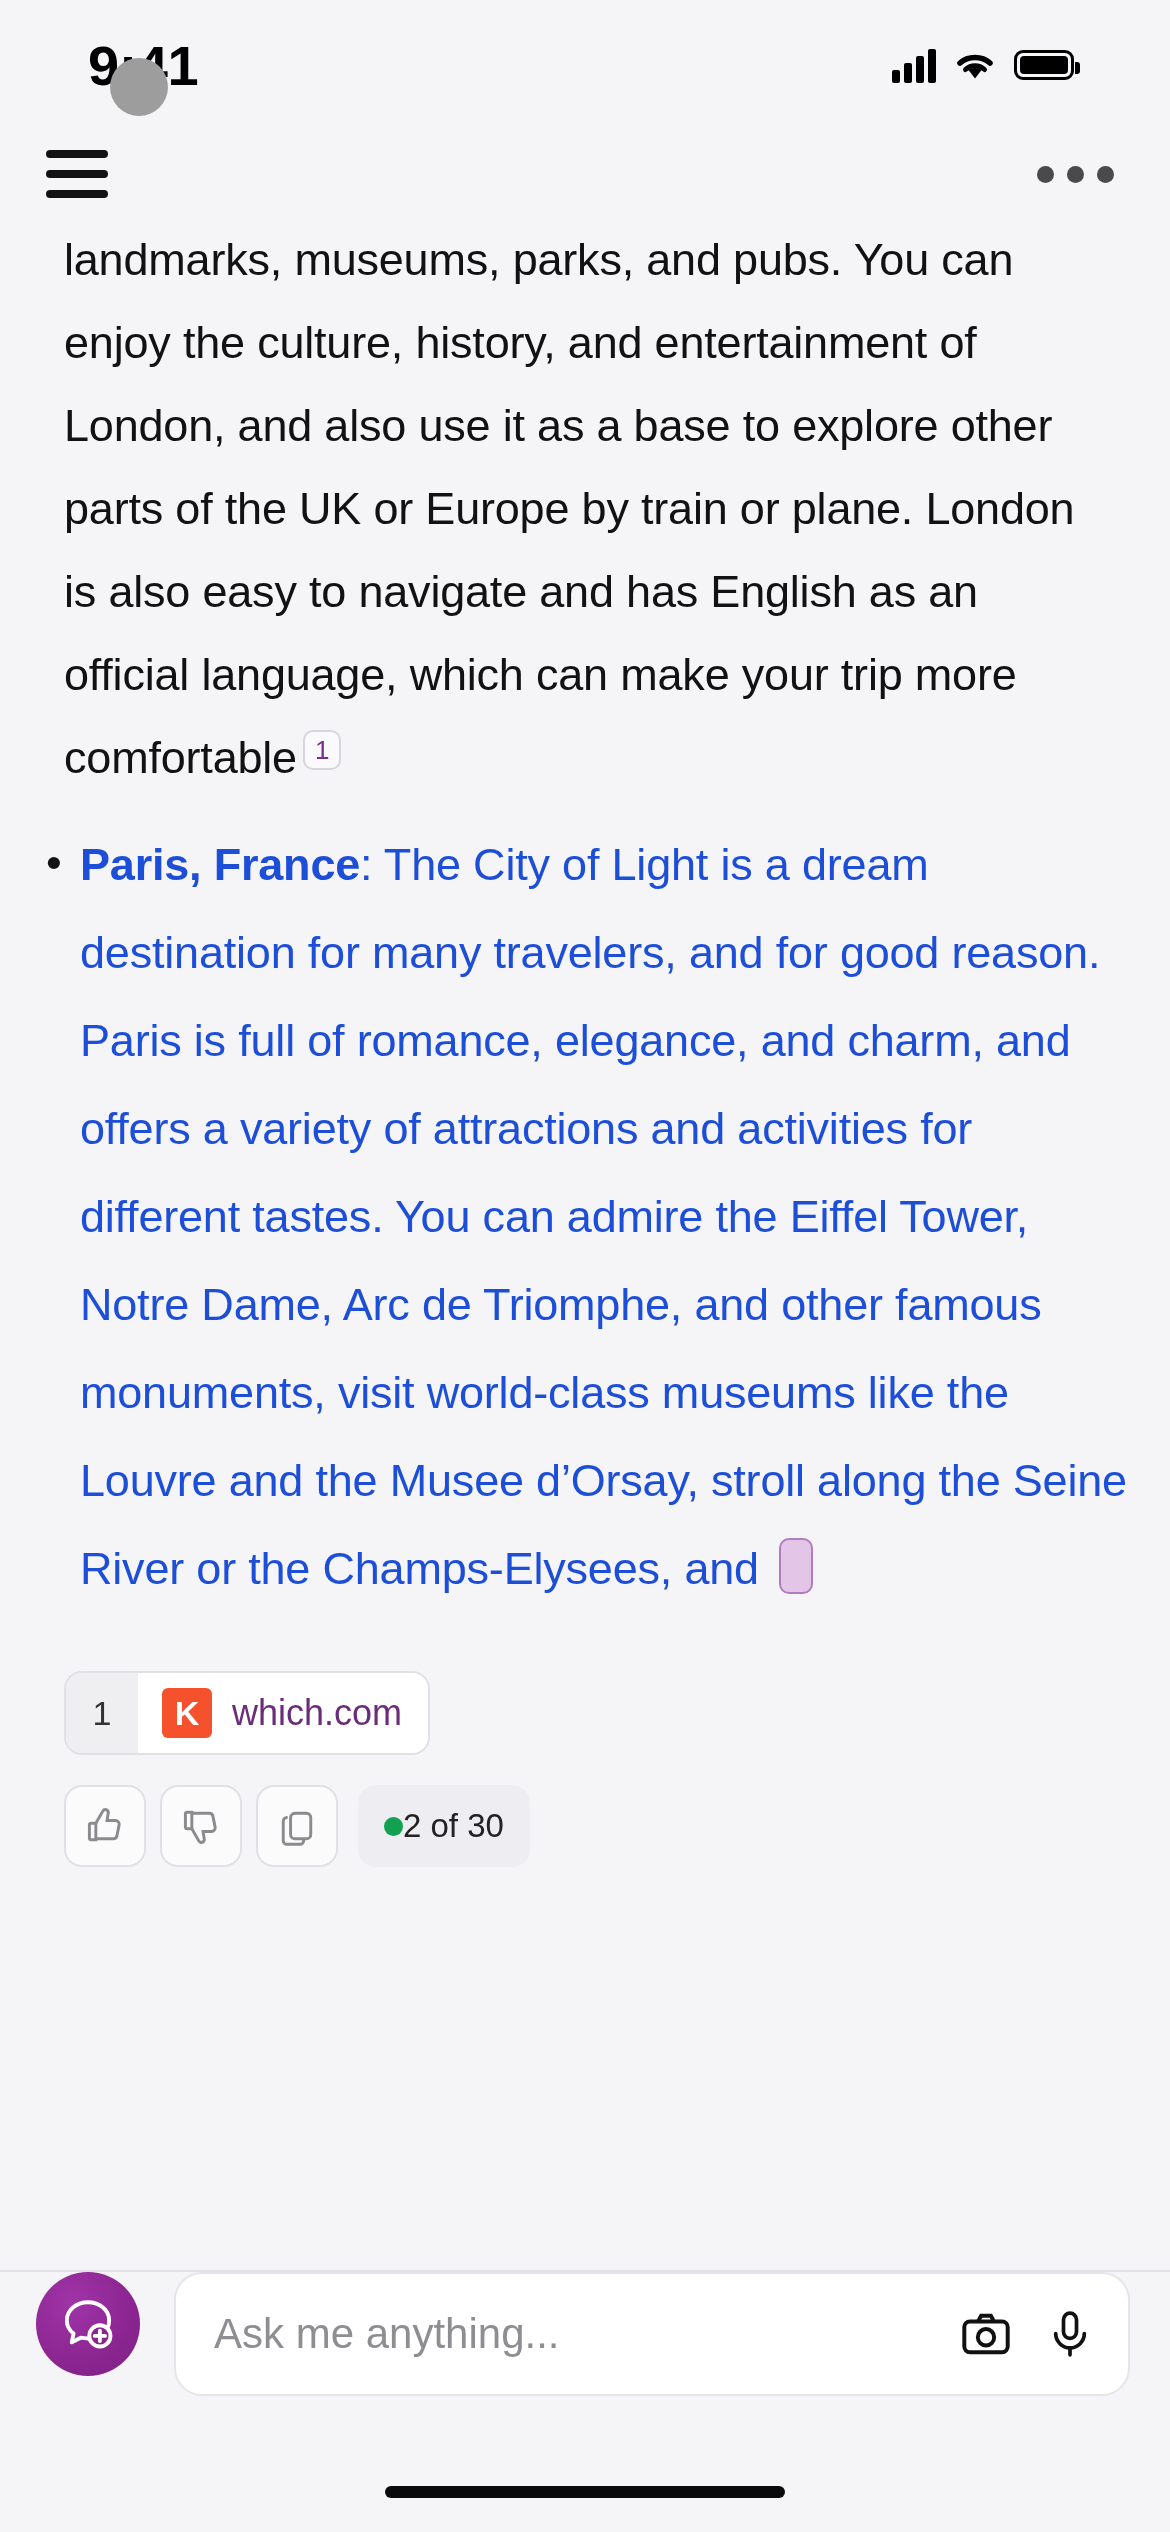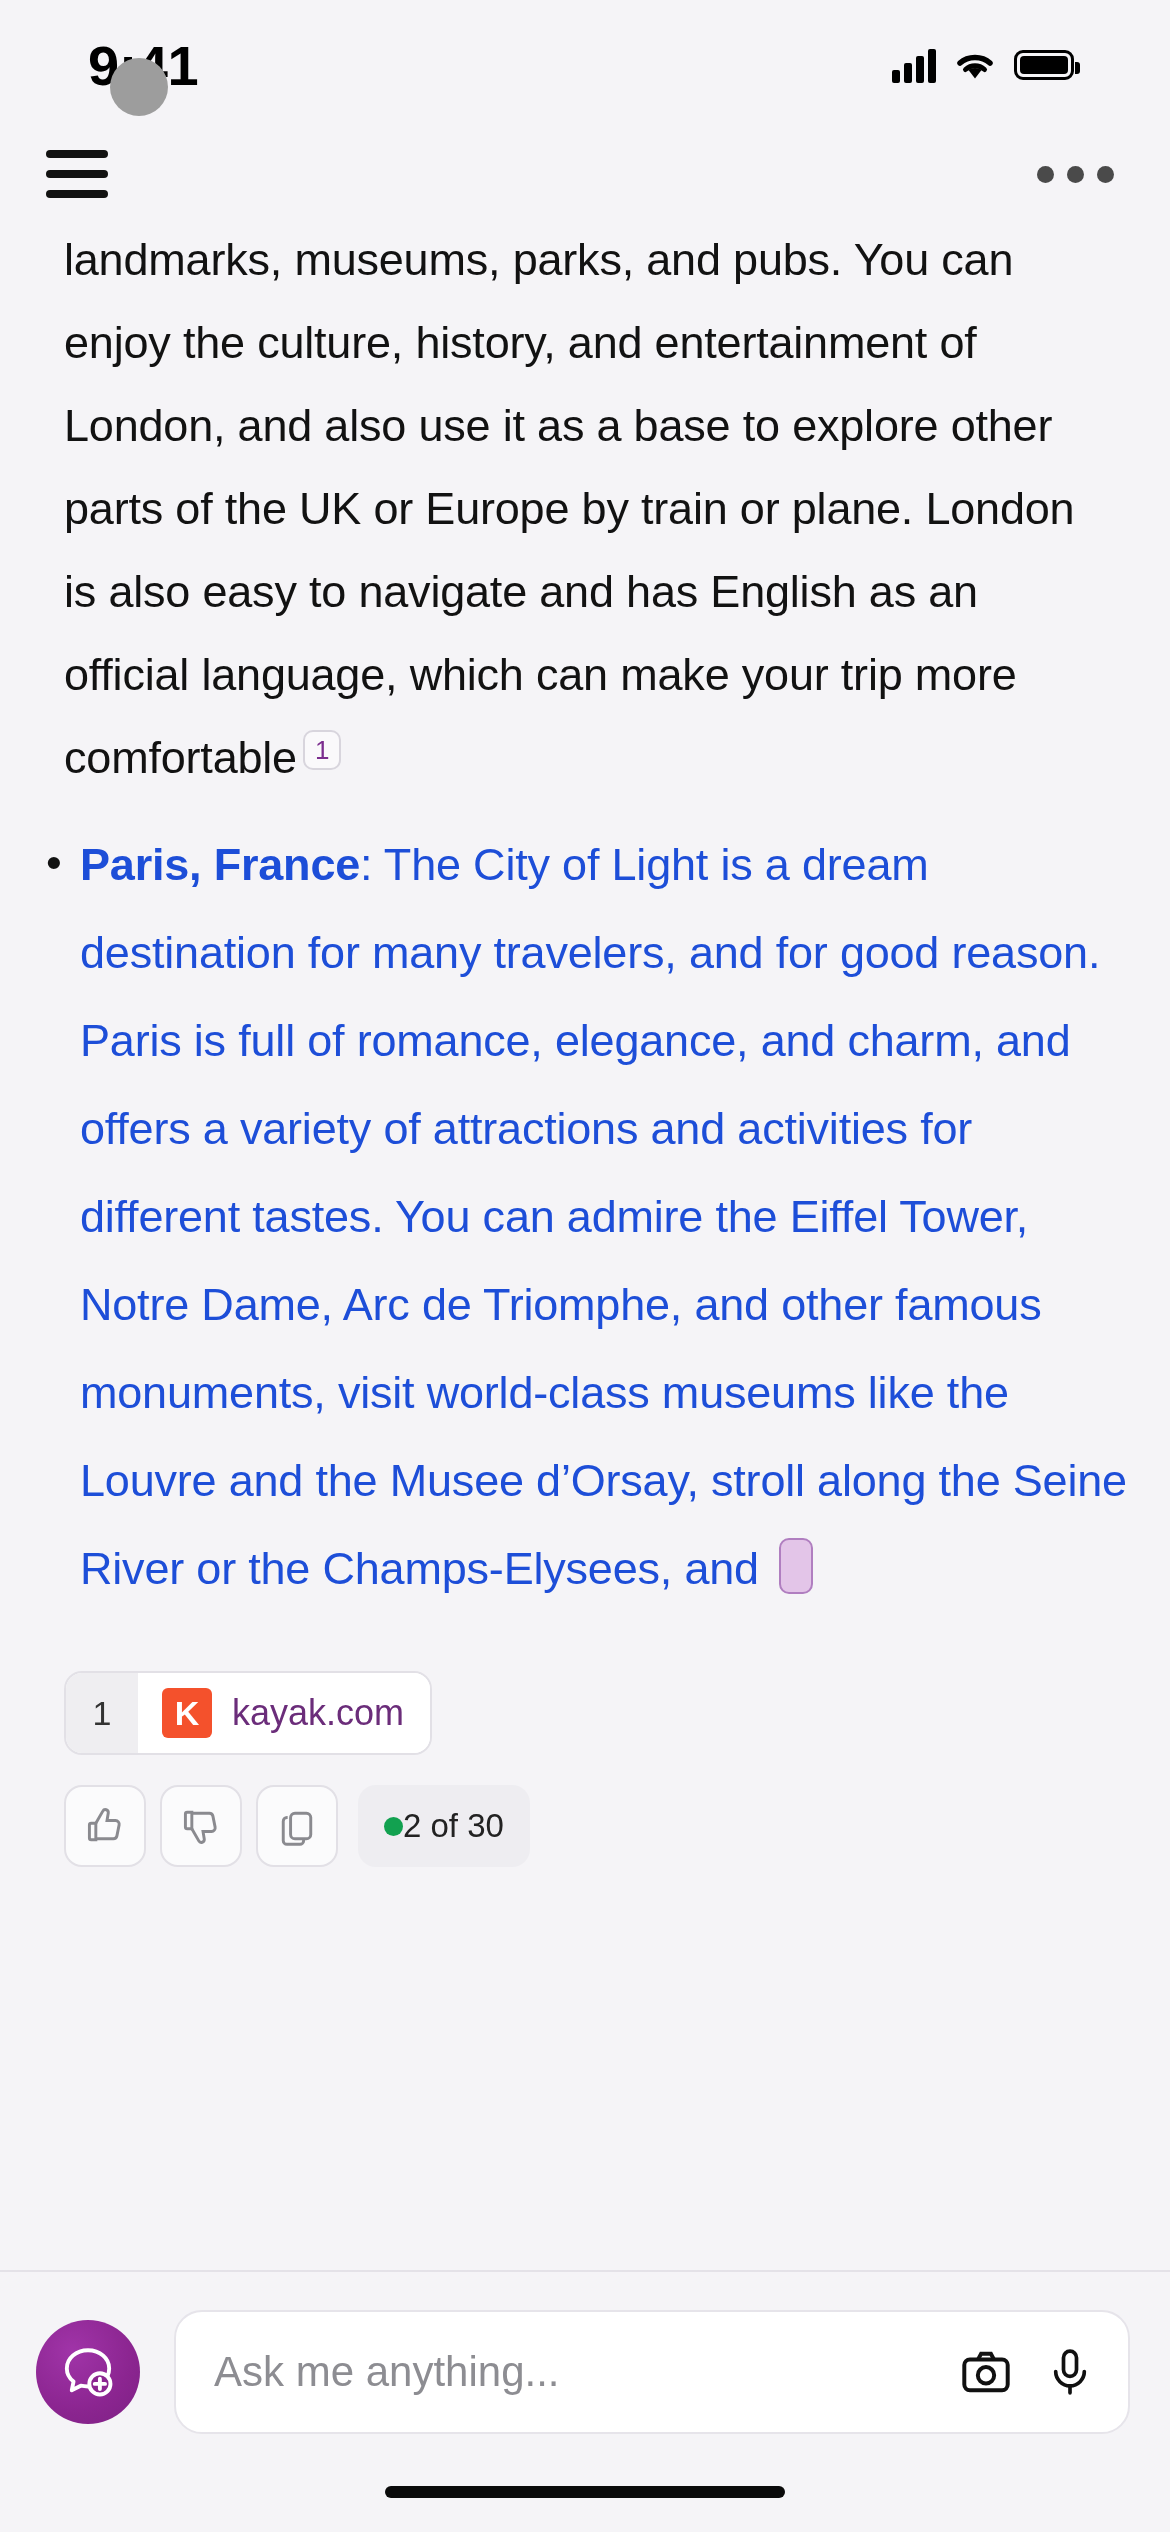--- a/index.html
+++ b/index.html
@@ -67,21 +67,21 @@
   .actions { padding:0 36px; margin-top:30px; display:flex; align-items:center; gap:14px; }
   .act-btn { width:82px; height:82px; border:2px solid #e2e0e6; border-radius:18px;
              background:#fbfbfc; display:flex; align-items:center; justify-content:center; }
   .counter { height:82px; background:#eeedf1; border-radius:18px; display:flex; align-items:center;
              gap:0; padding:0 26px; margin-left:6px; }
   .green-dot { width:19px; height:19px; border-radius:50%; background:#12a150; }
   .counter-text { font-size:33px; color:#222; }
 
   
   .divider { height:2px; background:#e4e2e8; margin-top:auto; }
-  .composer { flex:0 0 200px; display:flex; align-items:center; gap:34px; padding:0 40px 0 36px; }
+  .composer { flex:0 0 200px; display:flex; gap:34px; padding:0 40px 0 36px; }
   .assist-btn { width:104px; height:104px; border-radius:50%; flex:0 0 104px;
                 background:radial-gradient(circle at 35% 30%, #a034a8 0%, #8b2590 60%, #7d2084 100%);
                 display:flex; align-items:center; justify-content:center; }
   .inputbar { flex:1 1 auto; height:124px; background:#fff; border:2px solid #e6e4ea;
               border-radius:28px; display:flex; align-items:center; padding:0 32px 0 38px; gap:30px; }
   .placeholder { flex:1 1 auto; font-size:42px; color:#8d8d92; }
   .home-ind { height:60px; display:flex; align-items:flex-start; justify-content:center; }
   .home-bar { width:400px; height:12px; border-radius:6px; background:#0a0a0a; margin-top:14px; }
 </style>
 </head>
@@ -134,21 +134,21 @@
       <div class="bullet-body">
         <span class="bold">Paris, France</span><span>: </span><span>The City of Light is a dream destination for many travelers, and for good reason. Paris is full of romance, elegance, and charm, and offers a variety of attractions and activities for different tastes. You can admire the Eiffel Tower, Notre Dame, Arc de Triomphe, and other famous monuments, visit world-class museums like the Louvre and the Musee d’Orsay, stroll along the Seine River or the Champs-Elysees, and </span><span class="caret"></span>
       </div>
     </div>
 
     <div class="sources">
       <div class="src-chip">
         <div class="src-num">1</div>
         <div class="src-main">
           <div class="src-logo">K</div>
-          <div class="src-name">kayak.com</div>
+          <div class="src-name">which.com</div>
         </div>
       </div>
     </div>
 
     <div class="actions">
       <div class="act-btn">
         <svg width="44" height="44" viewBox="0 0 24 24" fill="none" stroke="#8a8a8f" stroke-width="1.6">
           <path d="M7 10.5v9H4.5a1 1 0 0 1-1-1v-7a1 1 0 0 1 1-1H7z"></path>
           <path d="M7 10.5l3.8-6.6a1.6 1.6 0 0 1 3 .9l-.7 4.2h4.6a2 2 0 0 1 2 2.4l-1.2 6a2 2 0 0 1-2 1.6H7"></path>
         </svg>

